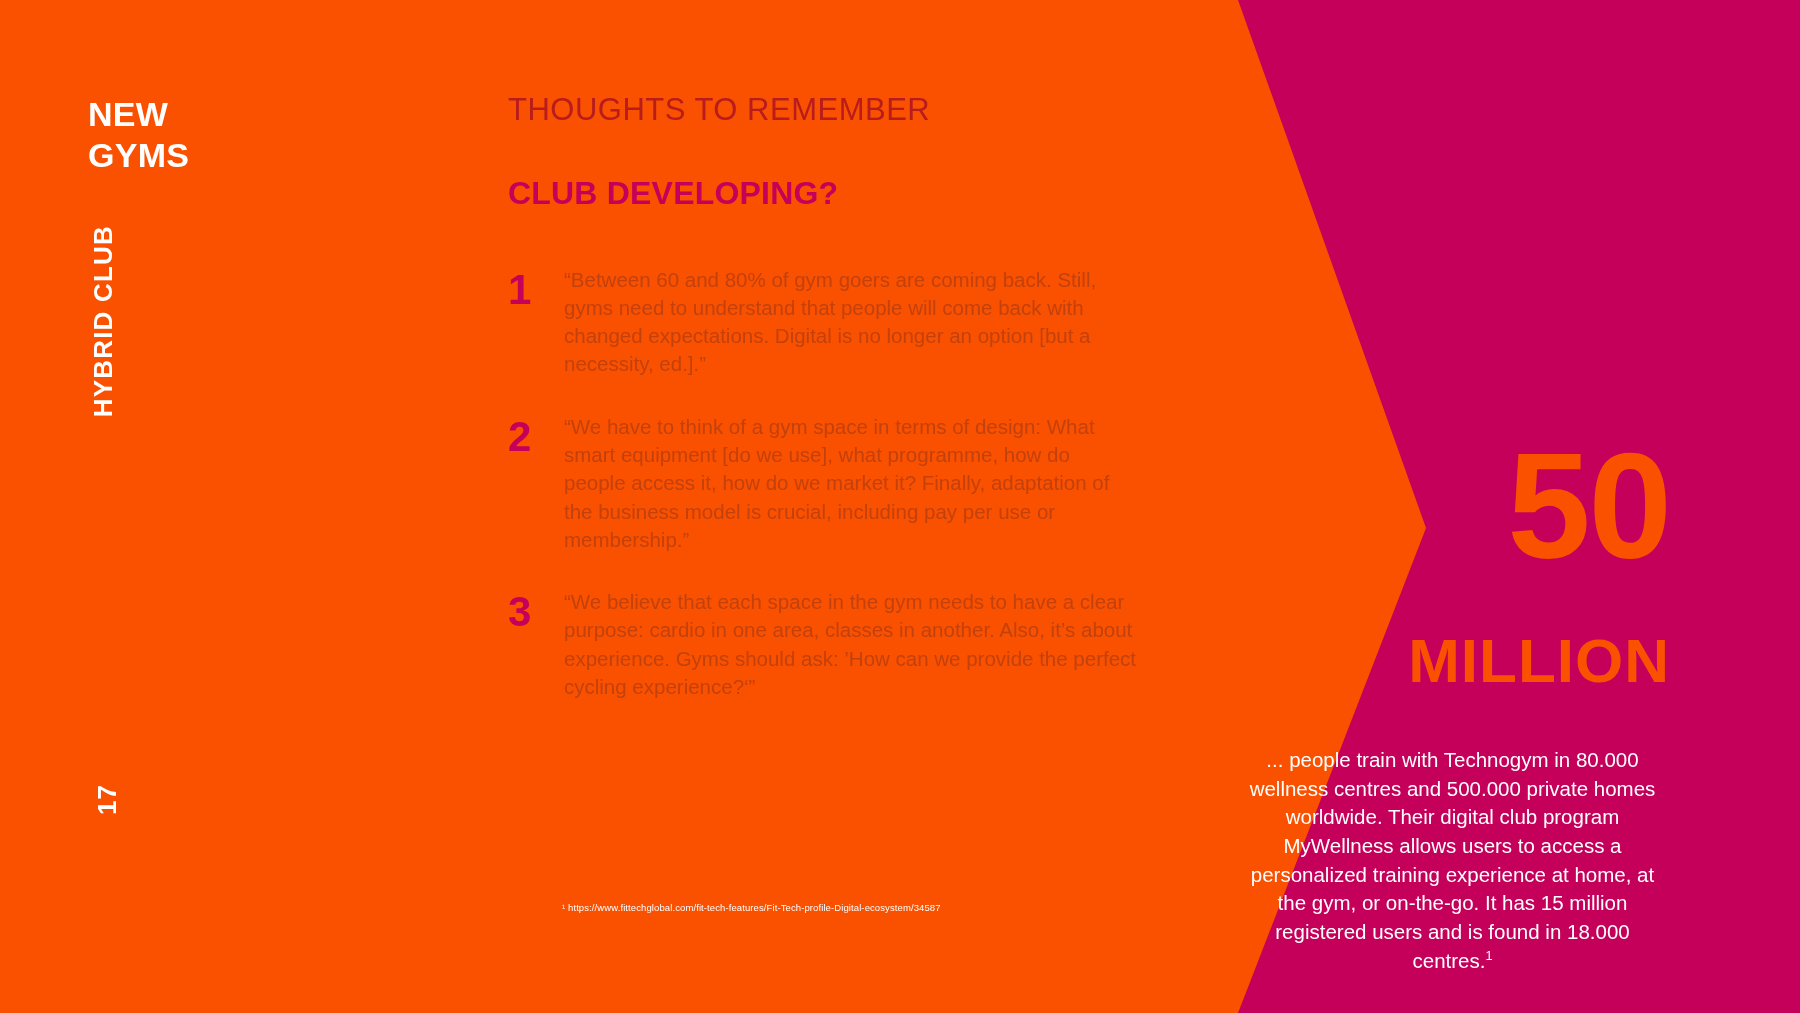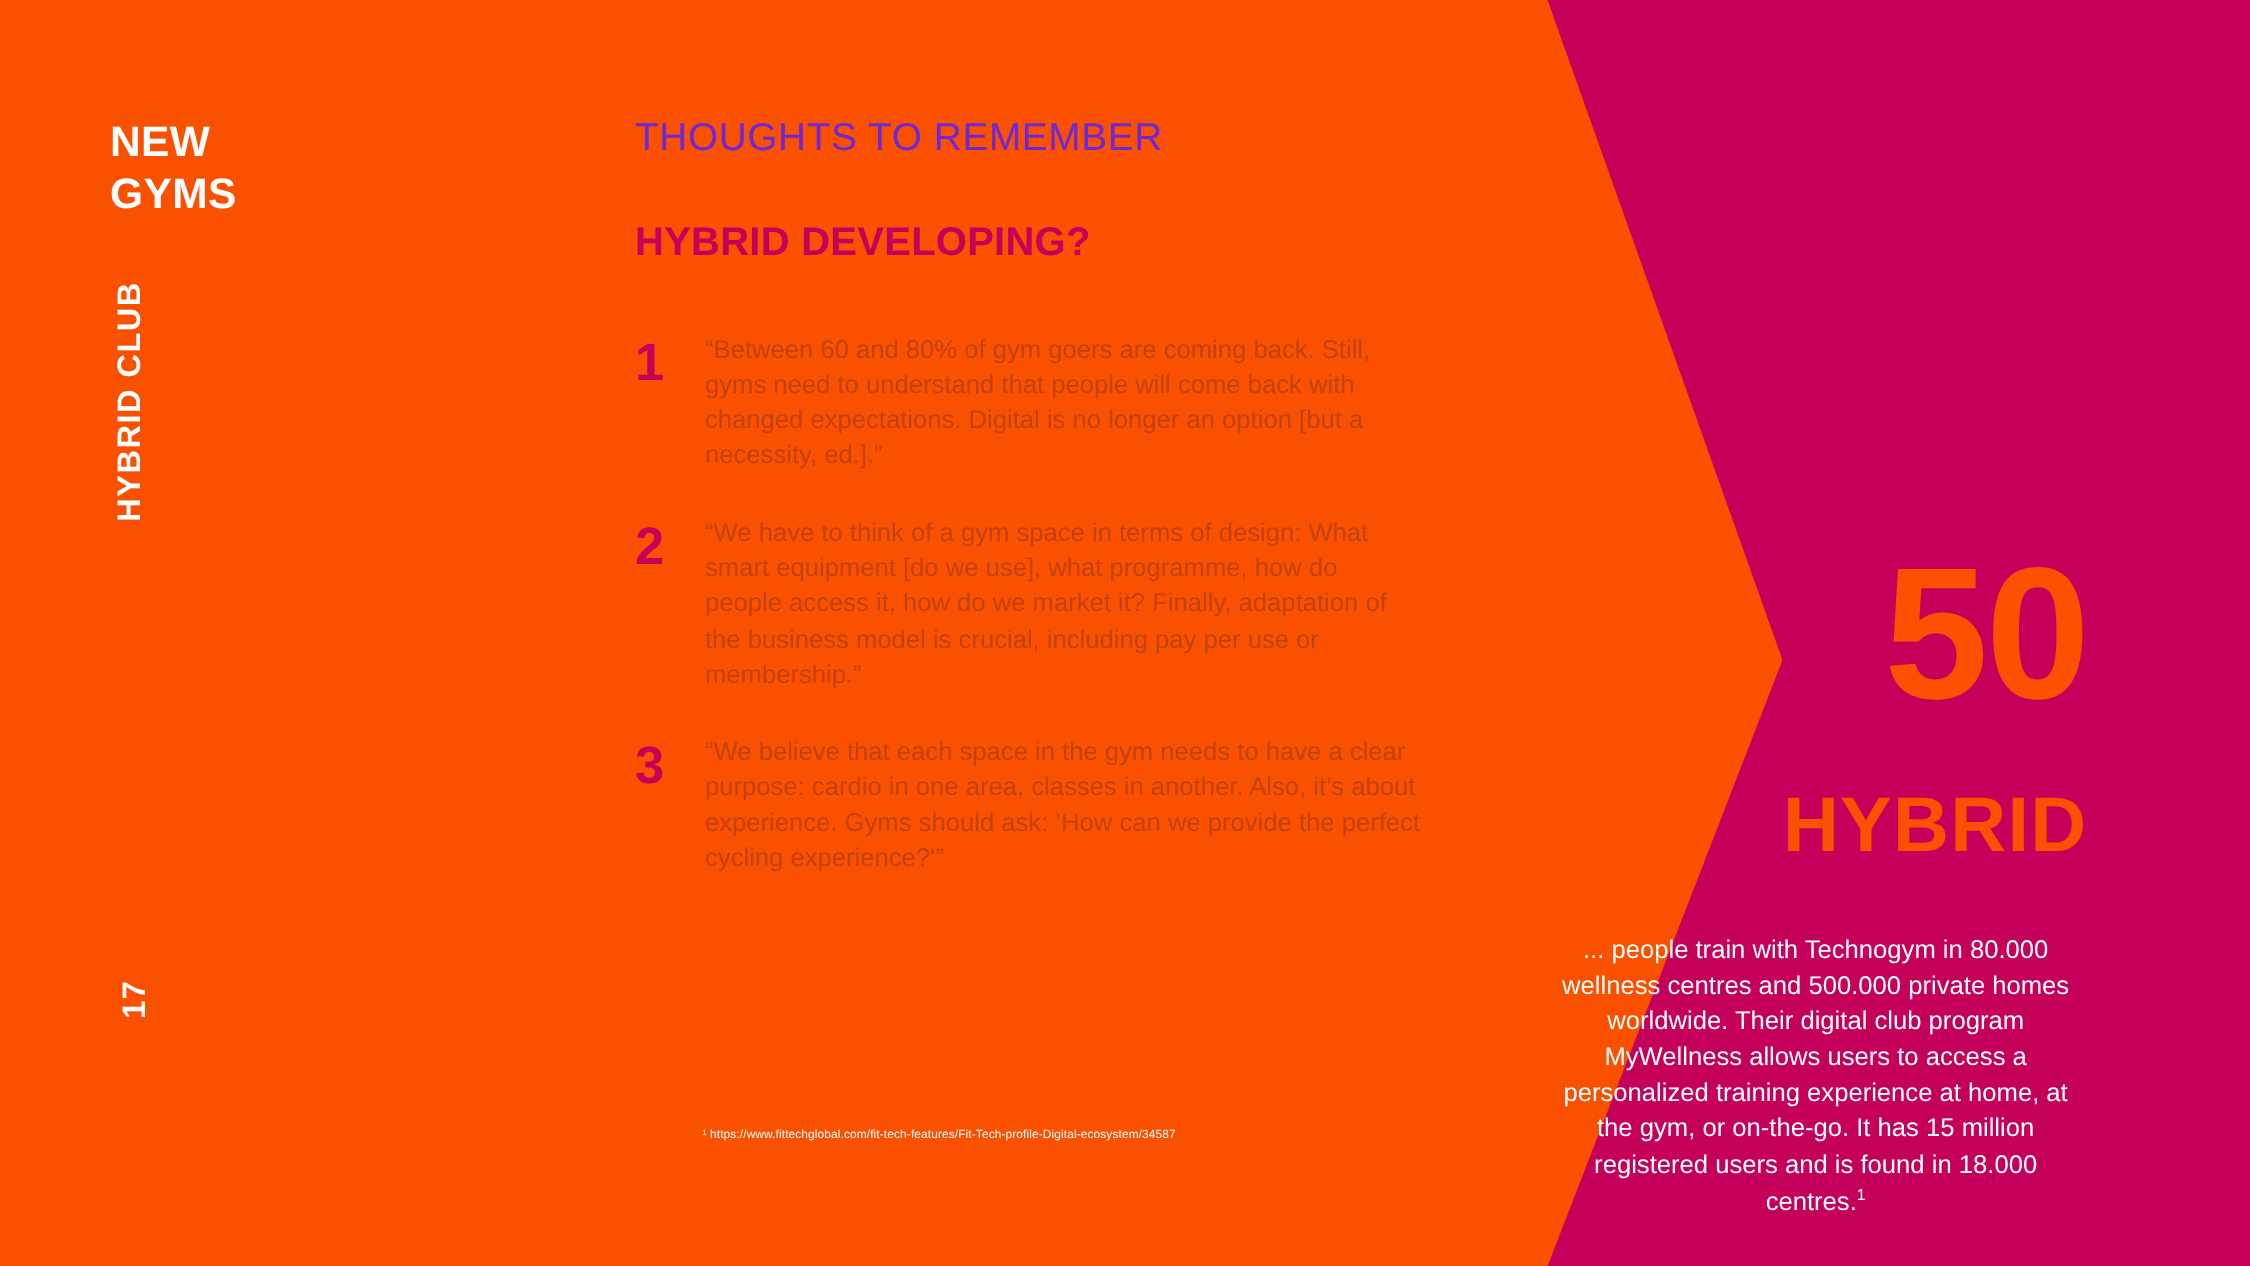--- a/index.html
+++ b/index.html
@@ -79,21 +79,21 @@
     letter-spacing: 1px;
   }
   
   .content {
     position: absolute;
     left: 508px;
     top: 92px;
     width: 630px;
   }
   .eyebrow {
-    color: #6d28d9;
+    color: #b91c1c;
     font-size: 31px;
     letter-spacing: 0.5px;
     line-height: 1.15;
     margin: 0 0 4px 0;
     font-weight: normal;
   }
   .headline {
     color: #c4005b;
     font-size: 32px;
     font-weight: bold;
@@ -188,21 +188,21 @@
       <div>GYMS</div>
     </div>
     <div class="vertical-label">HYBRID CLUB</div>
     <div class="page-number">17</div>
   </div>
 
   <div class="content">
     <p class="eyebrow">THOUGHTS TO REMEMBER</p>
     <h1 class="headline">
       <br>
-      <span>HYBRID DEVELOPING?</span>
+      <span>CLUB DEVELOPING?</span>
     </h1>
 
     <div class="points">
       <div class="point">
         <div class="point-num">1</div>
         <div class="point-text">“Between 60 and 80% of gym goers are coming back. Still, gyms need to understand that people will come back with changed expectations. Digital is no longer an option [but a necessity, ed.].”</div>
       </div>
       <div class="point">
         <div class="point-num">2</div>
         <div class="point-text">“We have to think of a gym space in terms of design: What smart equipment [do we use], what programme, how do people access it, how do we market it? Finally, adaptation of the business model is crucial, including pay per use or membership.”</div>
@@ -211,19 +211,19 @@
         <div class="point-num">3</div>
         <div class="point-text">“We believe that each space in the gym needs to have a clear purpose: cardio in one area, classes in another. Also, it’s about experience. Gyms should ask: ’How can we provide the perfect cycling experience?‘”</div>
       </div>
     </div>
   </div>
 
   <div class="footnote">¹ https://www.fittechglobal.com/fit-tech-features/Fit-Tech-profile-Digital-ecosystem/34587</div>
 
   <div class="right-col">
     <div class="big-stat">50</div>
-    <div class="big-stat-unit">HYBRID</div>
+    <div class="big-stat-unit">MILLION</div>
     <div class="right-body">
       <span>... people train with Technogym in 80.000 wellness centres and 500.000 private homes worldwide. Their digital club program MyWellness allows users to access a personalized training experience at home, at the gym, or on-the-go. It has 15 million registered users and is found in 18.000 centres.</span><sup>1</sup>
     </div>
   </div>
 
 </div>
 
 </body></html>

